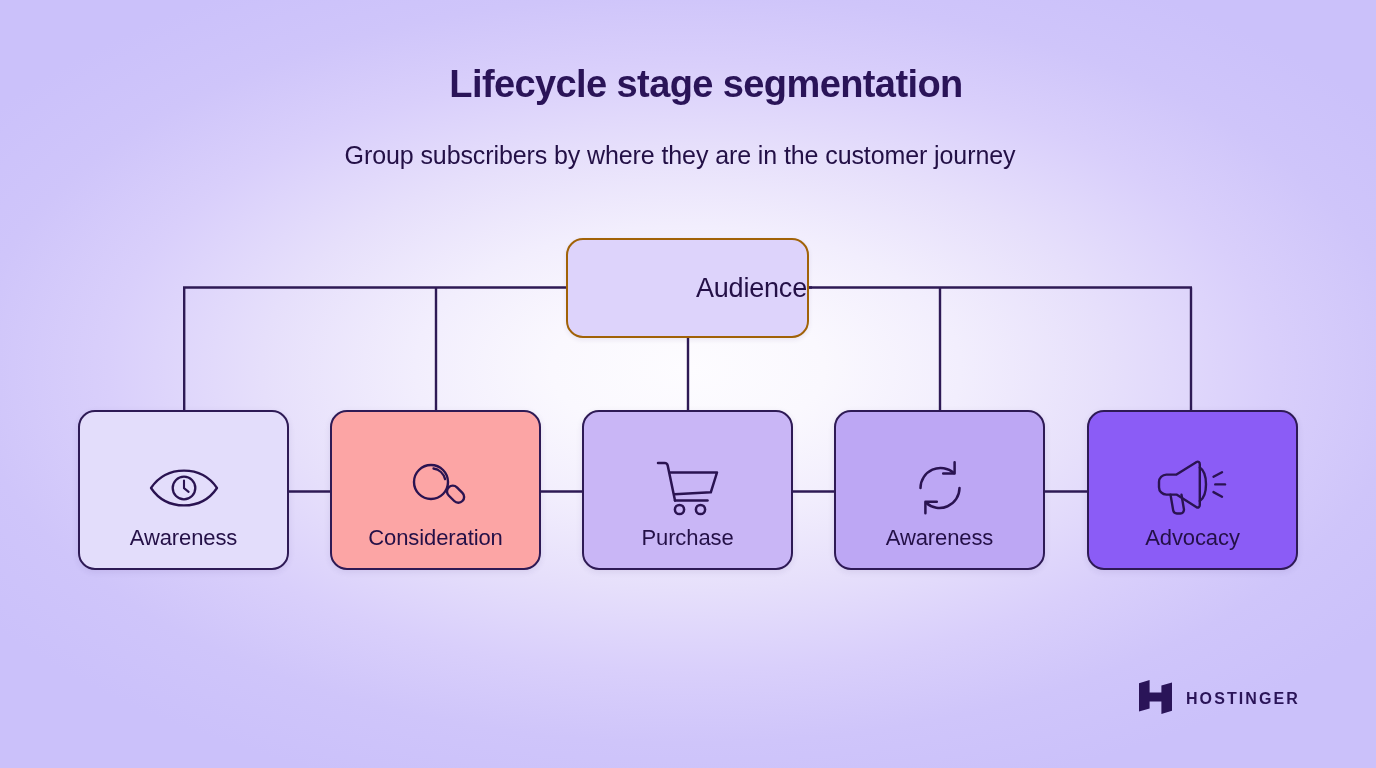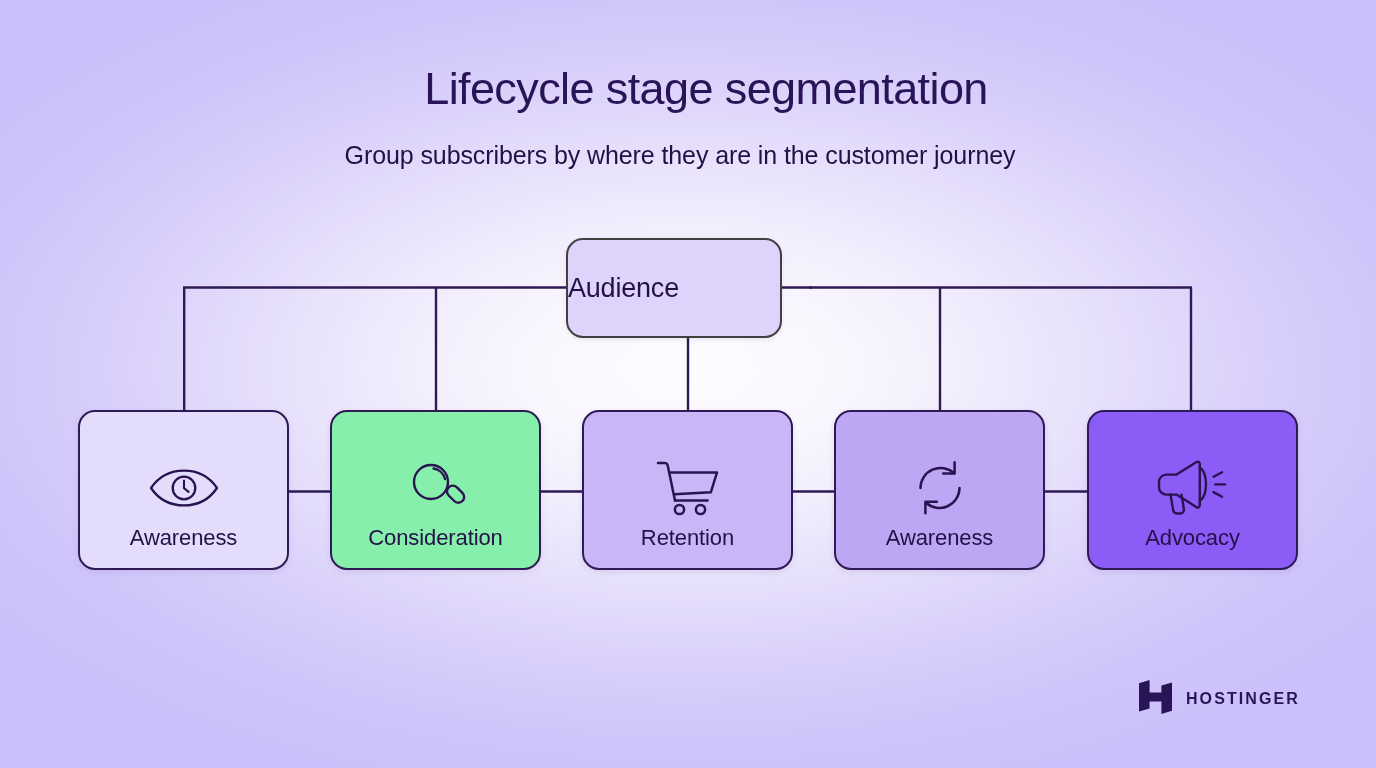--- a/index.html
+++ b/index.html
@@ -15,43 +15,43 @@
         #d9cffb 68%,
         #cfc5fa 84%,
         #cbc1fa 100%);
     position:relative;
   }
   #stage { position:absolute; inset:0; }
 
   .title {
     position:absolute; left:0; right:0; top:63px;
     text-align:center;
-    font-size:45px; font-weight:400; letter-spacing:-0.6px;
+    font-size:38px; font-weight:700; letter-spacing:-0.6px;
     color:#2a1458;
     line-height:1.15;
     padding-left:36px;
   }
   .subtitle {
     position:absolute; left:0; right:16px; top:141px;
     text-align:center;
     font-size:25px; font-weight:400; letter-spacing:-0.1px;
     color:#231046;
   }
 
   
   #wires { position:absolute; left:0; top:0; width:1376px; height:768px; }
 
   
   .audience {
     position:absolute;
-    left:566px; top:238px; width:216px; height:100px;
+    left:566px; top:238px; width:243px; height:100px;
     background:#ddd3fb;
-    border:2px solid #404040;
+    border:2px solid #a16207;
     border-radius:17px;
-    display:flex; align-items:center; justify-content:flex-start;
+    display:flex; align-items:center; justify-content:flex-end;
     box-shadow:0 2px 5px rgba(60,35,110,.09);
   }
   .audience span {
     font-size:27px; font-weight:500; color:#241047; letter-spacing:-0.2px;
   }
 
   
   .card {
     position:absolute;
     top:410px; width:211px; height:160px;
@@ -64,21 +64,21 @@
   .card .ico {
     margin-top:27px; height:62px;
     display:flex; align-items:center; justify-content:center;
   }
   .card .lbl {
     margin-top:6px;
     font-size:22px; font-weight:400; color:#241047; letter-spacing:-0.1px;
     white-space:nowrap;
   }
   .card.c0 { left:78px;   background:#e3ddfb; }
-  .card.c1 { left:330px;  background:#86efac; }
+  .card.c1 { left:330px;  background:#fca5a5; }
   .card.c2 { left:582px;  background:#c9b6f6; }
   .card.c3 { left:834px;  background:#bda7f4; }
   .card.c4 { left:1087px; background:#8b5cf6; }
 
   
   .logo {
     position:absolute; right:76px; bottom:50px;
     display:flex; align-items:center; gap:14px;
   }
   .logo .wordmark {
@@ -143,21 +143,21 @@
   <div class="card c2">
     <div class="ico">
       <svg width="66" height="58" viewBox="0 0 66 58" fill="none" stroke="#2a1351" stroke-width="2.5" stroke-linecap="round" stroke-linejoin="round">
         <path d="M3 4h6.6c1.5 0 2.8 1 3.1 2.5L20 41.5"></path>
         <path d="M15.6 13.5H62l-6.2 19.8-36.2 2"></path>
         <path d="M20 41.5h32.5"></path>
         <circle cx="24.5" cy="50.5" r="4.6"></circle>
         <circle cx="45.5" cy="50.5" r="4.6"></circle>
       </svg>
     </div>
-    <div class="lbl">Retention</div>
+    <div class="lbl">Purchase</div>
   </div>
 
   <div class="card c3">
     <div class="ico">
       <svg width="60" height="58" viewBox="0 0 60 58" fill="none" stroke="#2a1351" stroke-width="2.5" stroke-linecap="round" stroke-linejoin="round">
         <path d="M49.5 29a20 20 0 0 1-33.4 14.8"></path>
         <path d="M10.5 29A20 20 0 0 1 44 14.2"></path>
         <path d="M44.6 3.2v11.4H33.2"></path>
         <path d="M15.4 54.2V42.8h11.4"></path>
       </svg>

